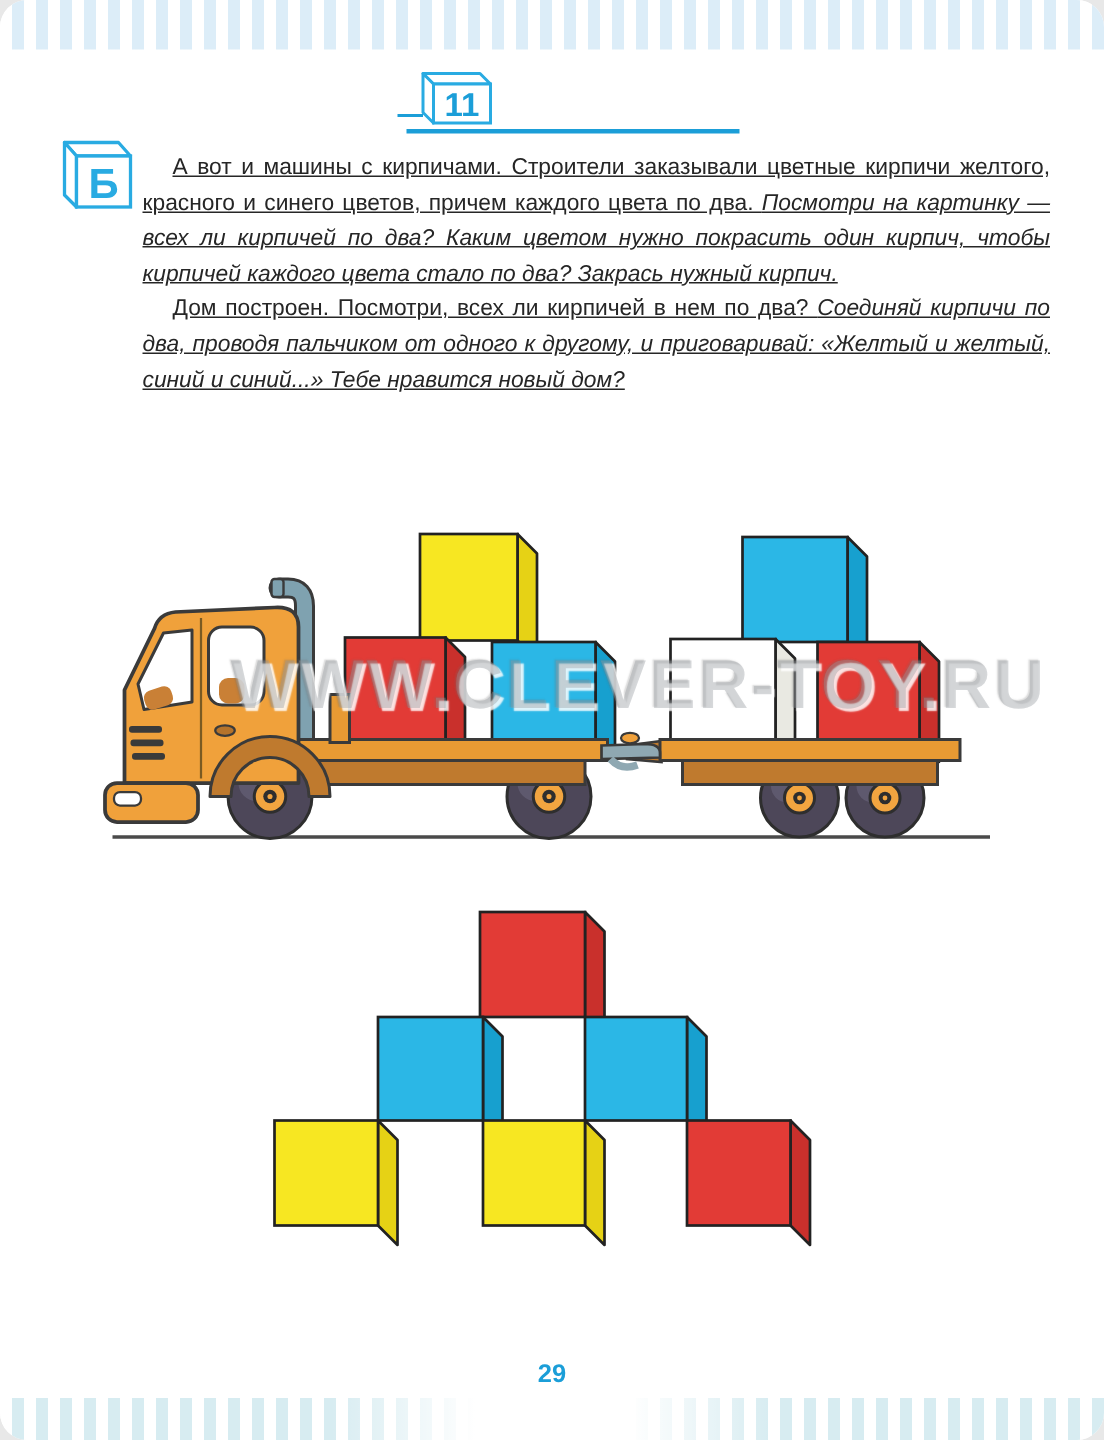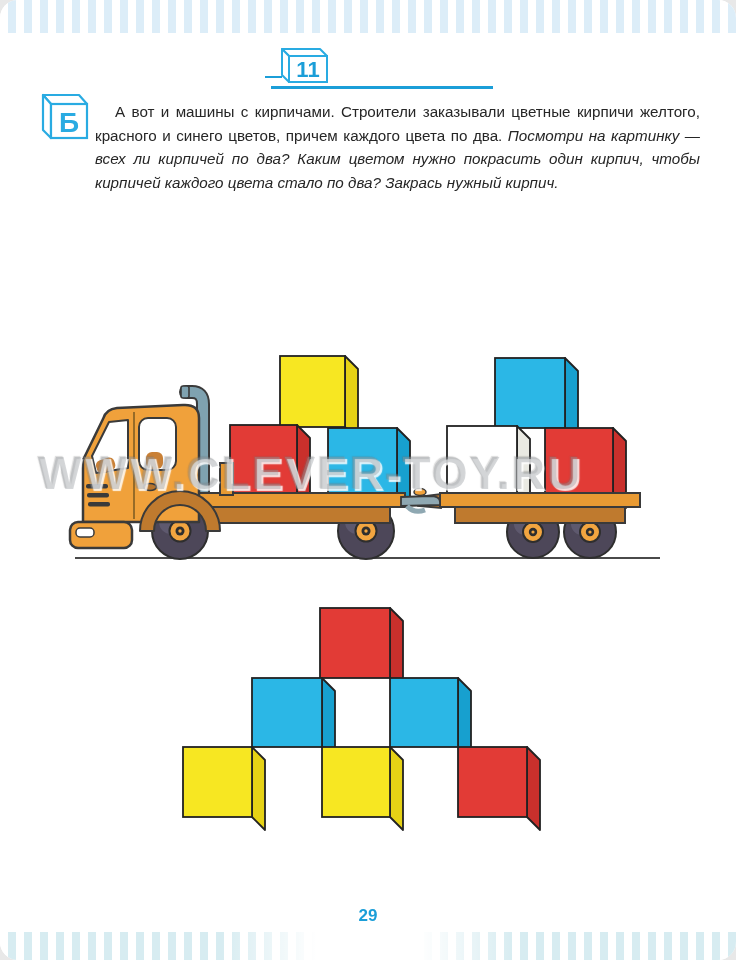--- a/index.html
+++ b/index.html
@@ -31,27 +31,27 @@
     font-size:24px; font-weight:bold; letter-spacing:0.5px; color:#1b9ed8;
     white-space:nowrap;
   }
   .title-underline { position:absolute; left:271px; top:86px; width:222px; height:2.5px; background:#1b9ed8; }
   .title-dash { position:absolute; left:265px; top:76px; width:17px; height:2.2px; background:#1b9ed8; }
   
   .intro {
     position:absolute; left:95px; top:100px; width:605px;
     font-size:15.2px; line-height:23.6px; color:#262626; text-align:justify;
   }
-  .intro p { margin:0; text-indent:20px; }
+  .intro p { margin:0; text-indent:20px;text-decoration:underline; }
   .intro .it { font-style:italic; }
   
   .truck-svg { position:absolute; left:50px; top:283px; }
   .house-svg { position:absolute; left:175px; top:600px; }
   .watermark {
-    position:absolute; left:38px; top:446px; width:660px; text-align:left;
+    position:absolute; left:38px; top:429px; width:660px; text-align:right;
     font-size:46px; font-weight:bold; letter-spacing:2px; white-space:nowrap;
     color:rgba(148,153,158,0.38);
     text-shadow:2px 2px 1px rgba(255,255,255,0.85), -1px -1px 1px rgba(110,110,110,0.25);
     z-index:5; pointer-events:none;
   }
   
   .pagenum-wrap { position:absolute; top:906px; left:0; width:736px; text-align:center; }
   .pagenum {
     display:inline-block; color:#1b9ed8; font-weight:bold; font-size:17px;
     padding:0 9px 14px; border-bottom:2.5px solid #2a9fd4;text-align:right;
@@ -75,20 +75,21 @@
 
   <svg class="badge-cube" width="52" height="50" viewBox="0 0 52 50">
     <polygon points="11,12 47,12 39,3 3,3" fill="#ffffff" stroke="#29abe2" stroke-width="2.2" stroke-linejoin="round"></polygon>
     <polygon points="11,12 3,3 3,38 11,46" fill="#ffffff" stroke="#29abe2" stroke-width="2.2" stroke-linejoin="round"></polygon>
     <rect x="11" y="12" width="36" height="34" fill="#ffffff" stroke="#29abe2" stroke-width="2.2"></rect>
     <text x="29" y="40" text-anchor="middle" font-size="28" font-weight="bold" fill="#29abe2" font-family="Liberation Sans, sans-serif">Б</text>
   </svg>
 
   <div class="intro">
     <p><span>А вот и машины с кирпичами. Строители заказывали цветные кирпичи желтого, красного и синего цветов, причем каждого цвета по два. </span><span class="it">Посмотри на картинку — всех ли кирпичей по два? Каким цветом нужно покрасить один кирпич, чтобы кирпичей каждого цвета стало по два? Закрась нужный кирпич.</span></p>
+    <p><span>Дом построен. Посмотри, всех ли кирпичей в нем по два? </span><span class="it">Соединяй кирпичи по два, проводя пальчиком от одного к другому, и приговаривай: «Желтый и желтый, синий и синий...» Тебе нравится новый дом?</span></p>
   </div>
 
   <svg class="truck-svg" width="630" height="285" viewBox="50 283 630 285">
 
     <line x1="75" y1="558" x2="660" y2="558" stroke="#4a4a4a" stroke-width="2.2"></line>
 
     <g id="g-truck-cubes">
         <polygon points="345,356 358,369 358,440 345,427" fill="#e6d215" stroke="#222222" stroke-width="1.8" stroke-linejoin="round"></polygon>
         <rect x="280" y="356" width="65" height="71" fill="#f7e722" stroke="#222222" stroke-width="1.8"></rect>
         <polygon points="297,425 310,438 310,508 297,495" fill="#c9302c" stroke="#222222" stroke-width="1.8" stroke-linejoin="round"></polygon>

